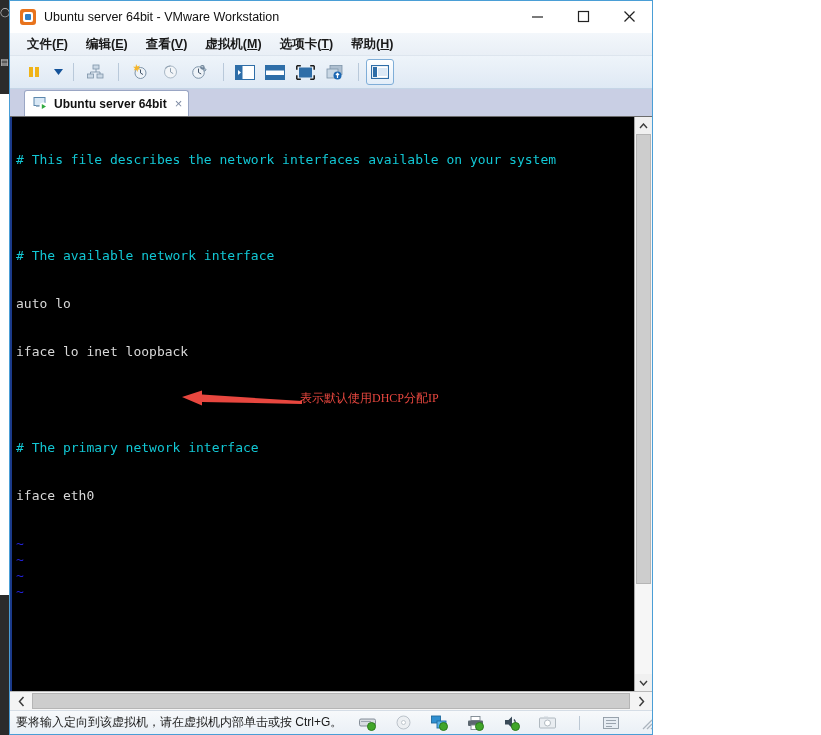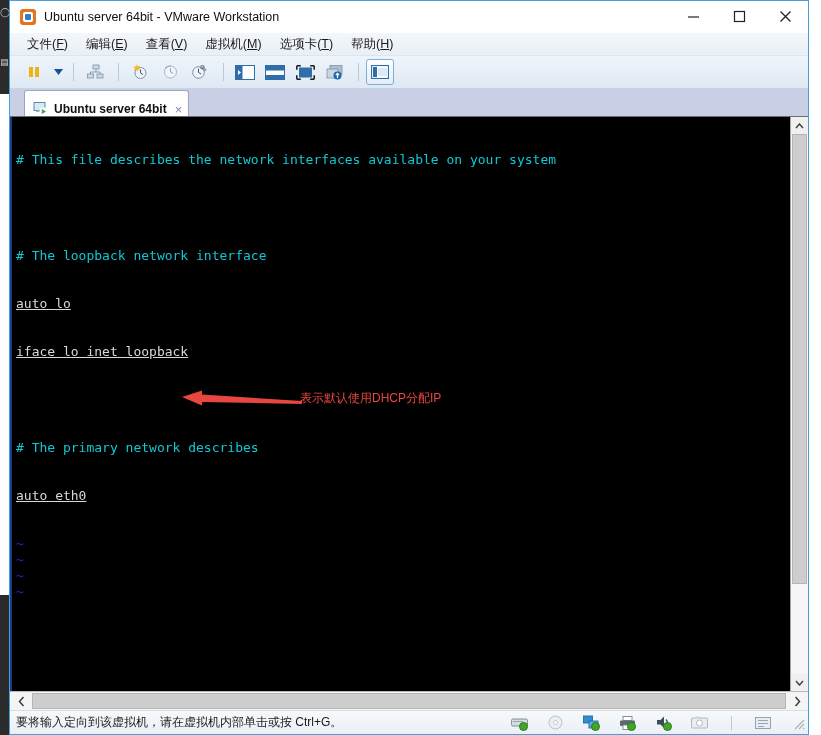--- a/index.html
+++ b/index.html
@@ -39,21 +39,21 @@
     left: 0; top: 595px;
     width: 9px; height: 140px;
     background: #2b2b2b;
     z-index: 0;
   }
 
   
   #vmware-window {
     position: absolute;
     left: 9px; top: 0;
-    width: 800px; height: 735px;
+    width: 644px; height: 735px;
     background: #f6f8fb;
     border: 1px solid #4a9ed6;
     box-sizing: border-box;
     z-index: 2;
     display: flex;
     flex-direction: column;
   }
 
   
   #title-bar {
@@ -112,20 +112,21 @@
     padding-left: 8px;
     flex: 0 0 auto;
     border-bottom: 1px solid #dde5ee;
   }
   .menu-item {
     font-size: 12.5px;
     color: #1a1a1a;
     padding: 2px 9px;
     white-space: nowrap;
     cursor: default;
+    font-weight: bold;
   }
   .menu-item .mn { text-decoration: underline; }
 
   
   #toolbar {
     height: 32px;
     background: linear-gradient(to bottom,#eef4fa,#dfe9f4);
     display: flex;
     align-items: center;
     padding-left: 10px;
@@ -167,21 +168,21 @@
     padding-left: 14px;
     flex: 0 0 auto;
   }
   #tab-active {
     height: 25px;
     background: #ffffff;
     border: 1px solid #9aa6c4;
     border-bottom: none;
     border-radius: 3px 3px 0 0;
     display: flex;
-    align-items: flex-end;
+    align-items: center;
     padding: 0 6px 0 8px;
   }
   #tab-icon {
     width: 15px; height: 15px;
     margin-right: 6px;
     position: relative;
     flex: 0 0 auto;
   }
   #tab-label {
     font-size: 12px;
@@ -224,35 +225,35 @@
     position: absolute;
     left: 6px; top: 3px;
     right: 0;
     white-space: pre;
   }
   .tline {
     height: 16px;
     white-space: pre;
   }
   .c-comment { color: #12c7d4; }
-  .c-text    { color: #d8d8d8; text-decoration: underline; }
+  .c-text    { color: #d8d8d8; }
   .c-tilde   { color: #2222dd; }
 
   
   #annotation {
     position: absolute;
     left: 172px; top: 268px;
     width: 280px; height: 26px;
     pointer-events: none;
   }
   #annot-text {
     position: absolute;
     left: 118px; top: 5px;
     color: #e8473f;
-    font-family: Liberation Sans, sans-serif;
+    font-family: Liberation Serif, serif;
     font-size: 12px;
     white-space: nowrap;
   }
 
   
   #v-scroll {
     width: 17px;
     background: #f0f0f0;
     border-left: 1px solid #a7a7a7;
     display: flex;
@@ -524,26 +525,26 @@
     </div>
   </div>
 
   <div id="guest-area">
 
     <div id="terminal">
       <div id="term-left-border"></div>
       <div id="term-lines">
         <div class="tline c-comment"># This file describes the network interfaces available on your system</div>
         <div class="tline"></div>
-        <div class="tline c-comment"># The loopback network interface</div>
+        <div class="tline c-comment"># The available network interface</div>
         <div class="tline c-text">auto lo</div>
         <div class="tline c-text">iface lo inet loopback</div>
         <div class="tline"></div>
-        <div class="tline c-comment"># The primary network describes</div>
-        <div class="tline c-text">auto eth0</div>
+        <div class="tline c-comment"># The primary network interface</div>
+        <div class="tline c-text">iface eth0</div>
         <div id="empty-markers"><div class="tline c-tilde">~</div><div class="tline c-tilde">~</div><div class="tline c-tilde">~</div><div class="tline c-tilde">~</div></div>
       </div>
 
       <div id="annotation">
         <svg width="120" height="22" viewBox="0 0 120 22" style="position:absolute;left:0;top:2px;">
           <polygon points="0,10 20,3.5 20,7.5 120,14 120,17 20,15 20,18.5" fill="#e8473f"></polygon>
         </svg>
         <div id="annot-text">表示默认使用DHCP分配IP</div>
       </div>
     </div>

